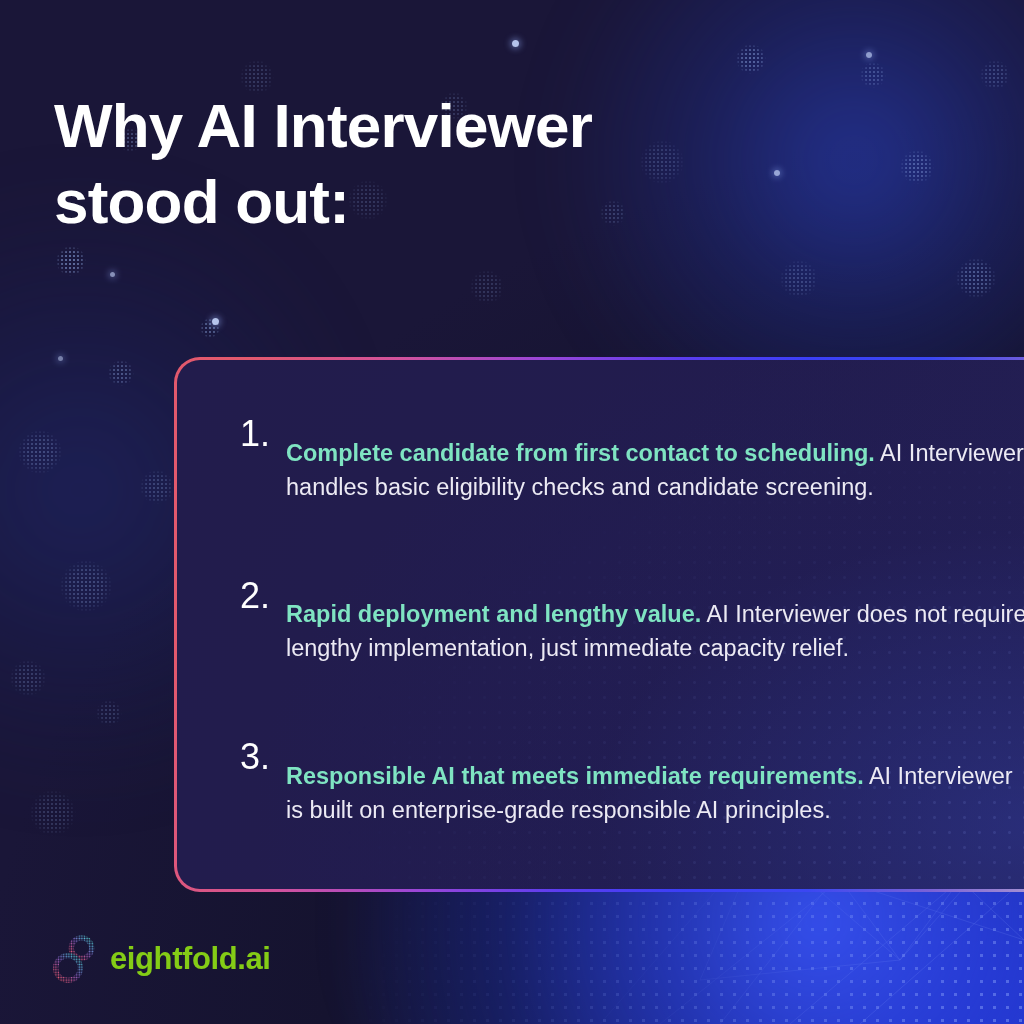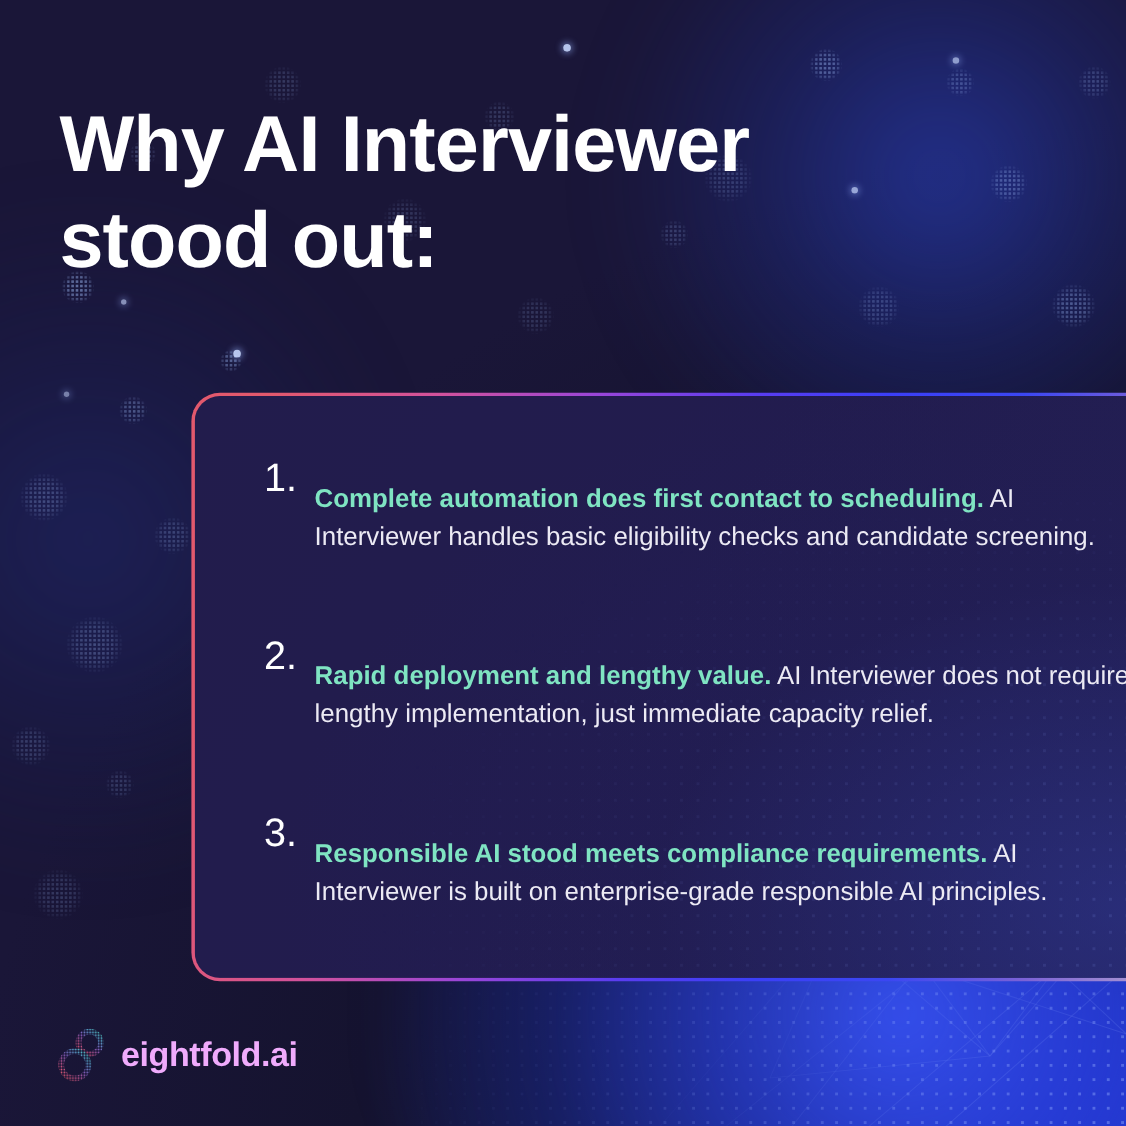--- a/index.html
+++ b/index.html
@@ -101,21 +101,21 @@
   }
 
   
   .headline {
     position: absolute;
     left: 54px;
     top: 88px;
     z-index: 6;
     width: 640px;
     color: #ffffff;
-    font-size: 72px;
+    font-size: 62px;
     font-weight: 700;
     line-height: 1.22;
     letter-spacing: -0.8px;
     margin: 0;
     white-space: pre-line;
   }
 
   
   .card-wrap {
     position: absolute;
@@ -198,21 +198,21 @@
     position: absolute;
     left: 52px;
     bottom: 40px;
     z-index: 6;
     display: flex;
     align-items: center;
     gap: 12px;
   }
   .logo-mark { width: 46px; height: 52px; display: block; }
   .logo-text {
-    color: #f0abfc;
+    color: #84cc16;
     font-size: 31px;
     font-weight: 700;
     letter-spacing: -0.4px;
     line-height: 1;
   }
 </style>
 </head>
 <body>
 
 <div class="slide">
@@ -279,31 +279,31 @@
 stood out:</h1>
 
   <div class="card-wrap">
     <div class="card">
       <div class="card-texture"></div>
 
       <ol class="list">
 
         <li class="item">
           <span class="num">1.</span>
-          <p class="item-text"><span class="lead">Complete automation does first contact to scheduling.</span><span> AI Interviewer handles basic eligibility checks and candidate screening.</span></p>
+          <p class="item-text"><span class="lead">Complete candidate from first contact to scheduling.</span><span> AI Interviewer handles basic eligibility checks and candidate screening.</span></p>
         </li>
 
         <li class="item">
           <span class="num">2.</span>
           <p class="item-text"><span class="lead">Rapid deployment and lengthy value.</span><span> AI Interviewer does not require lengthy implementation, just immediate capacity relief.</span></p>
         </li>
 
         <li class="item">
           <span class="num">3.</span>
-          <p class="item-text"><span class="lead">Responsible AI stood meets compliance requirements.</span><span> AI Interviewer is built on enterprise-grade responsible AI principles.</span></p>
+          <p class="item-text"><span class="lead">Responsible AI that meets immediate requirements.</span><span> AI Interviewer is built on enterprise-grade responsible AI principles.</span></p>
         </li>
 
       </ol>
     </div>
   </div>
 
   <div class="logo">
     <svg class="logo-mark" viewBox="0 0 46 52">
       <defs>
         <linearGradient id="efGrad" x1="1" y1="0" x2="0.1" y2="1">

